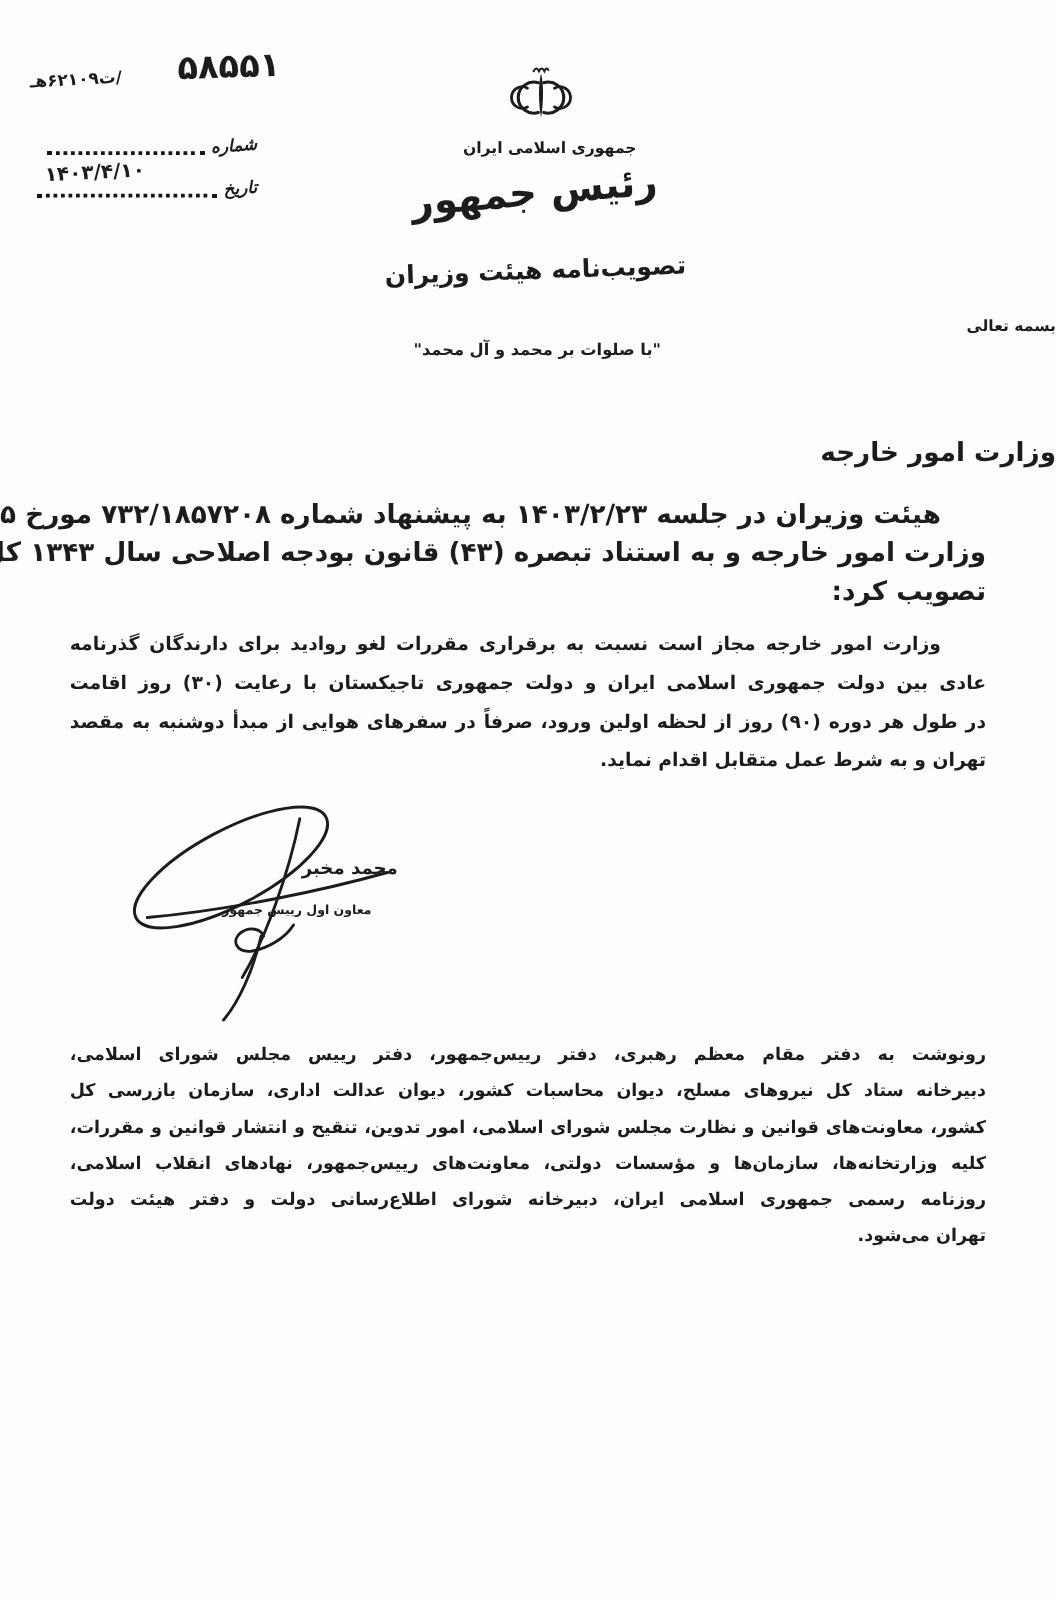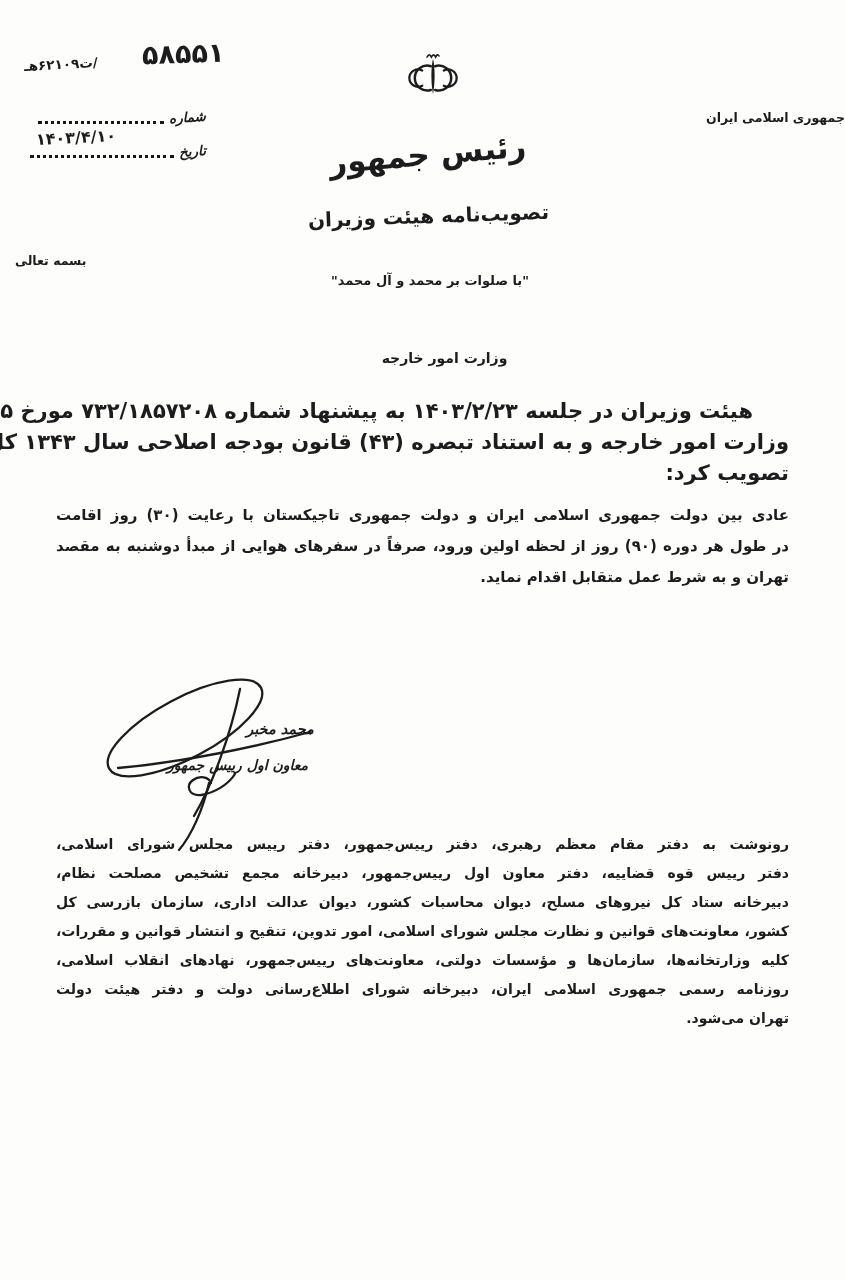--- a/index.html
+++ b/index.html
@@ -14,39 +14,39 @@
   .ref-suffix{position:absolute;left:0;top:18px;font-size:13.5px;font-weight:bold;transform:rotate(-3deg);white-space:nowrap;}
   .field-row{position:absolute;display:flex;align-items:flex-end;direction:rtl;}
   .row-number{left:36px;top:104px;width:170px;height:20px;}
   .row-date{left:28px;top:136px;width:178px;height:22px;}
   .field-label{font-style:italic;font-weight:bold;font-size:13.5px;line-height:1;transform:rotate(-4deg);}
   .dots{flex:1;border-bottom:3px dotted #161616;height:4px;margin-left:2px;margin-right:5px;}
   .date-hand{position:absolute;left:8px;top:-8px;font-size:16px;font-weight:bold;transform:rotate(-3deg);letter-spacing:1px;white-space:nowrap;}
   
   .emblem{position:absolute;left:406px;top:46px;width:54px;height:62px;}
   .emblem svg{width:100%;height:100%;}
-  .country{position:absolute;left:35px;right:0;top:110px;font-size:12.5px;font-weight:bold;}
+  .country{position:absolute;left:35px;right:0;top:110px;text-align:center;font-size:12.5px;font-weight:bold;}
   .office{position:absolute;left:10px;right:0;top:136px;text-align:center;font-size:31px;font-weight:bold;transform:rotate(-5deg);letter-spacing:1px;}
   .doctype{position:absolute;left:12px;right:0;top:204px;text-align:center;font-size:20px;font-weight:bold;transform:rotate(-2deg);}
-  .invocation{position:absolute;left:15px;right:0;top:253px;text-align:left;font-size:12.5px;font-weight:bold;}
+  .invocation{position:absolute;left:15px;right:0;top:253px;text-align:right;font-size:12.5px;font-weight:bold;}
   .salutation{position:absolute;left:15px;right:0;top:273px;text-align:center;font-size:13px;font-weight:bold;}
-  .addressee{position:absolute;left:44px;right:0;top:350px;text-align:center;font-size:14px;font-weight:bold;}
+  .addressee{position:absolute;left:44px;right:0;top:350px;font-size:21px;font-weight:bold;}
   
   .para{position:absolute;left:56px;right:56px;font-weight:bold;}
   .para-intro{top:396px;font-size:21px;line-height:31px;}
   .para-body{top:500px;font-size:15px;line-height:31px;}
   .para-dist{top:830px;font-size:14px;line-height:29px;}
   .line{text-align:justify;text-align-last:justify;white-space:nowrap;}
   .line.indent{text-indent:36px;}
   .line.last{text-align:right;text-align-last:auto;}
   
-  .sig{position:absolute;left:90px;top:664px;width:280px;height:195px;font-style:italic;}
+  .sig{position:absolute;left:90px;top:630px;width:280px;height:195px;}
   .sig-stroke{position:absolute;left:0;top:0;width:235px;height:195px;}
   .sig-name{position:absolute;left:150px;top:57px;width:80px;text-align:center;font-size:14.5px;font-weight:bold;white-space:nowrap;}
-  .sig-title{position:absolute;left:88px;top:93px;width:130px;text-align:right;font-size:14px;font-weight:bold;white-space:nowrap;}
+  .sig-title{position:absolute;left:88px;top:93px;width:130px;text-align:left;font-size:10px;font-weight:bold;white-space:nowrap;}
 </style>
 </head>
 <body>
 
 <div class="page">
 
   <div class="ref-block">
     <span class="ref-main">۵۸۵۵۱</span>
     <span class="ref-suffix">/ت۶۲۱۰۹هـ</span>
   </div>
@@ -89,20 +89,21 @@
 
   <div class="addressee">وزارت امور خارجه</div>
 
   <div class="para para-intro">
     <div class="line indent">هیئت وزیران در جلسه ۱۴۰۳/۲/۲۳ به پیشنهاد شماره ۷۳۲/۱۸۵۷۲۰۸ مورخ ۱۴۰۲/۹/۱۵</div>
     <div class="line">وزارت امور خارجه و به استناد تبصره (۴۳) قانون بودجه اصلاحی سال ۱۳۴۳ کل کشور</div>
     <div class="line last">تصویب کرد:</div>
   </div>
 
   <div class="para para-body">
+    <div class="line indent">وزارت امور خارجه مجاز است نسبت به برقراری مقررات لغو روادید برای دارندگان گذرنامه</div>
     <div class="line">عادی بین دولت جمهوری اسلامی ایران و دولت جمهوری تاجیکستان با رعایت (۳۰) روز اقامت</div>
     <div class="line">در طول هر دوره (۹۰) روز از لحظه اولین ورود، صرفاً در سفرهای هوایی از مبدأ دوشنبه به مقصد</div>
     <div class="line last">تهران و به شرط عمل متقابل اقدام نماید.</div>
   </div>
 
   <div class="sig">
     <svg class="sig-stroke" viewBox="0 0 235 195" xmlns="http://www.w3.org/2000/svg">
       <g stroke="#1c1c1c" stroke-width="2.3" fill="none" stroke-linecap="round">
         <ellipse cx="95" cy="64" rx="86" ry="30" transform="rotate(-28 95 64)"></ellipse>
         <path d="M220,68 C170,82 95,98 28,104"></path>
@@ -110,21 +111,20 @@
         <path d="M145,110 C138,121 124,129 111,131 C99,132 95,122 103,116 C110,111 119,113 121,119"></path>
         <path d="M119,119 C113,146 101,172 89,186"></path>
       </g>
     </svg>
     <div class="sig-name">محمد مخبر</div>
     <div class="sig-title">معاون اول رییس جمهور</div>
   </div>
 
   <div class="para para-dist">
     <div class="line">رونوشت به دفتر مقام معظم رهبری، دفتر رییس‌جمهور، دفتر رییس مجلس شورای اسلامی،</div>
-    <div class="line">دفتر رییس قوه قضاییه، دفتر معاون اول رییس‌جمهور، دبیرخانه مجمع تشخیص مصلحت نظام،</div>
     <div class="line">دبیرخانه ستاد کل نیروهای مسلح، دیوان محاسبات کشور، دیوان عدالت اداری، سازمان بازرسی کل</div>
     <div class="line">کشور، معاونت‌های قوانین و نظارت مجلس شورای اسلامی، امور تدوین، تنقیح و انتشار قوانین و مقررات،</div>
     <div class="line">کلیه وزارتخانه‌ها، سازمان‌ها و مؤسسات دولتی، معاونت‌های رییس‌جمهور، نهادهای انقلاب اسلامی،</div>
     <div class="line">روزنامه رسمی جمهوری اسلامی ایران، دبیرخانه شورای اطلاع‌رسانی دولت و دفتر هیئت دولت</div>
     <div class="line last">تهران می‌شود.</div>
   </div>
 
 </div>
 
 </body></html>

